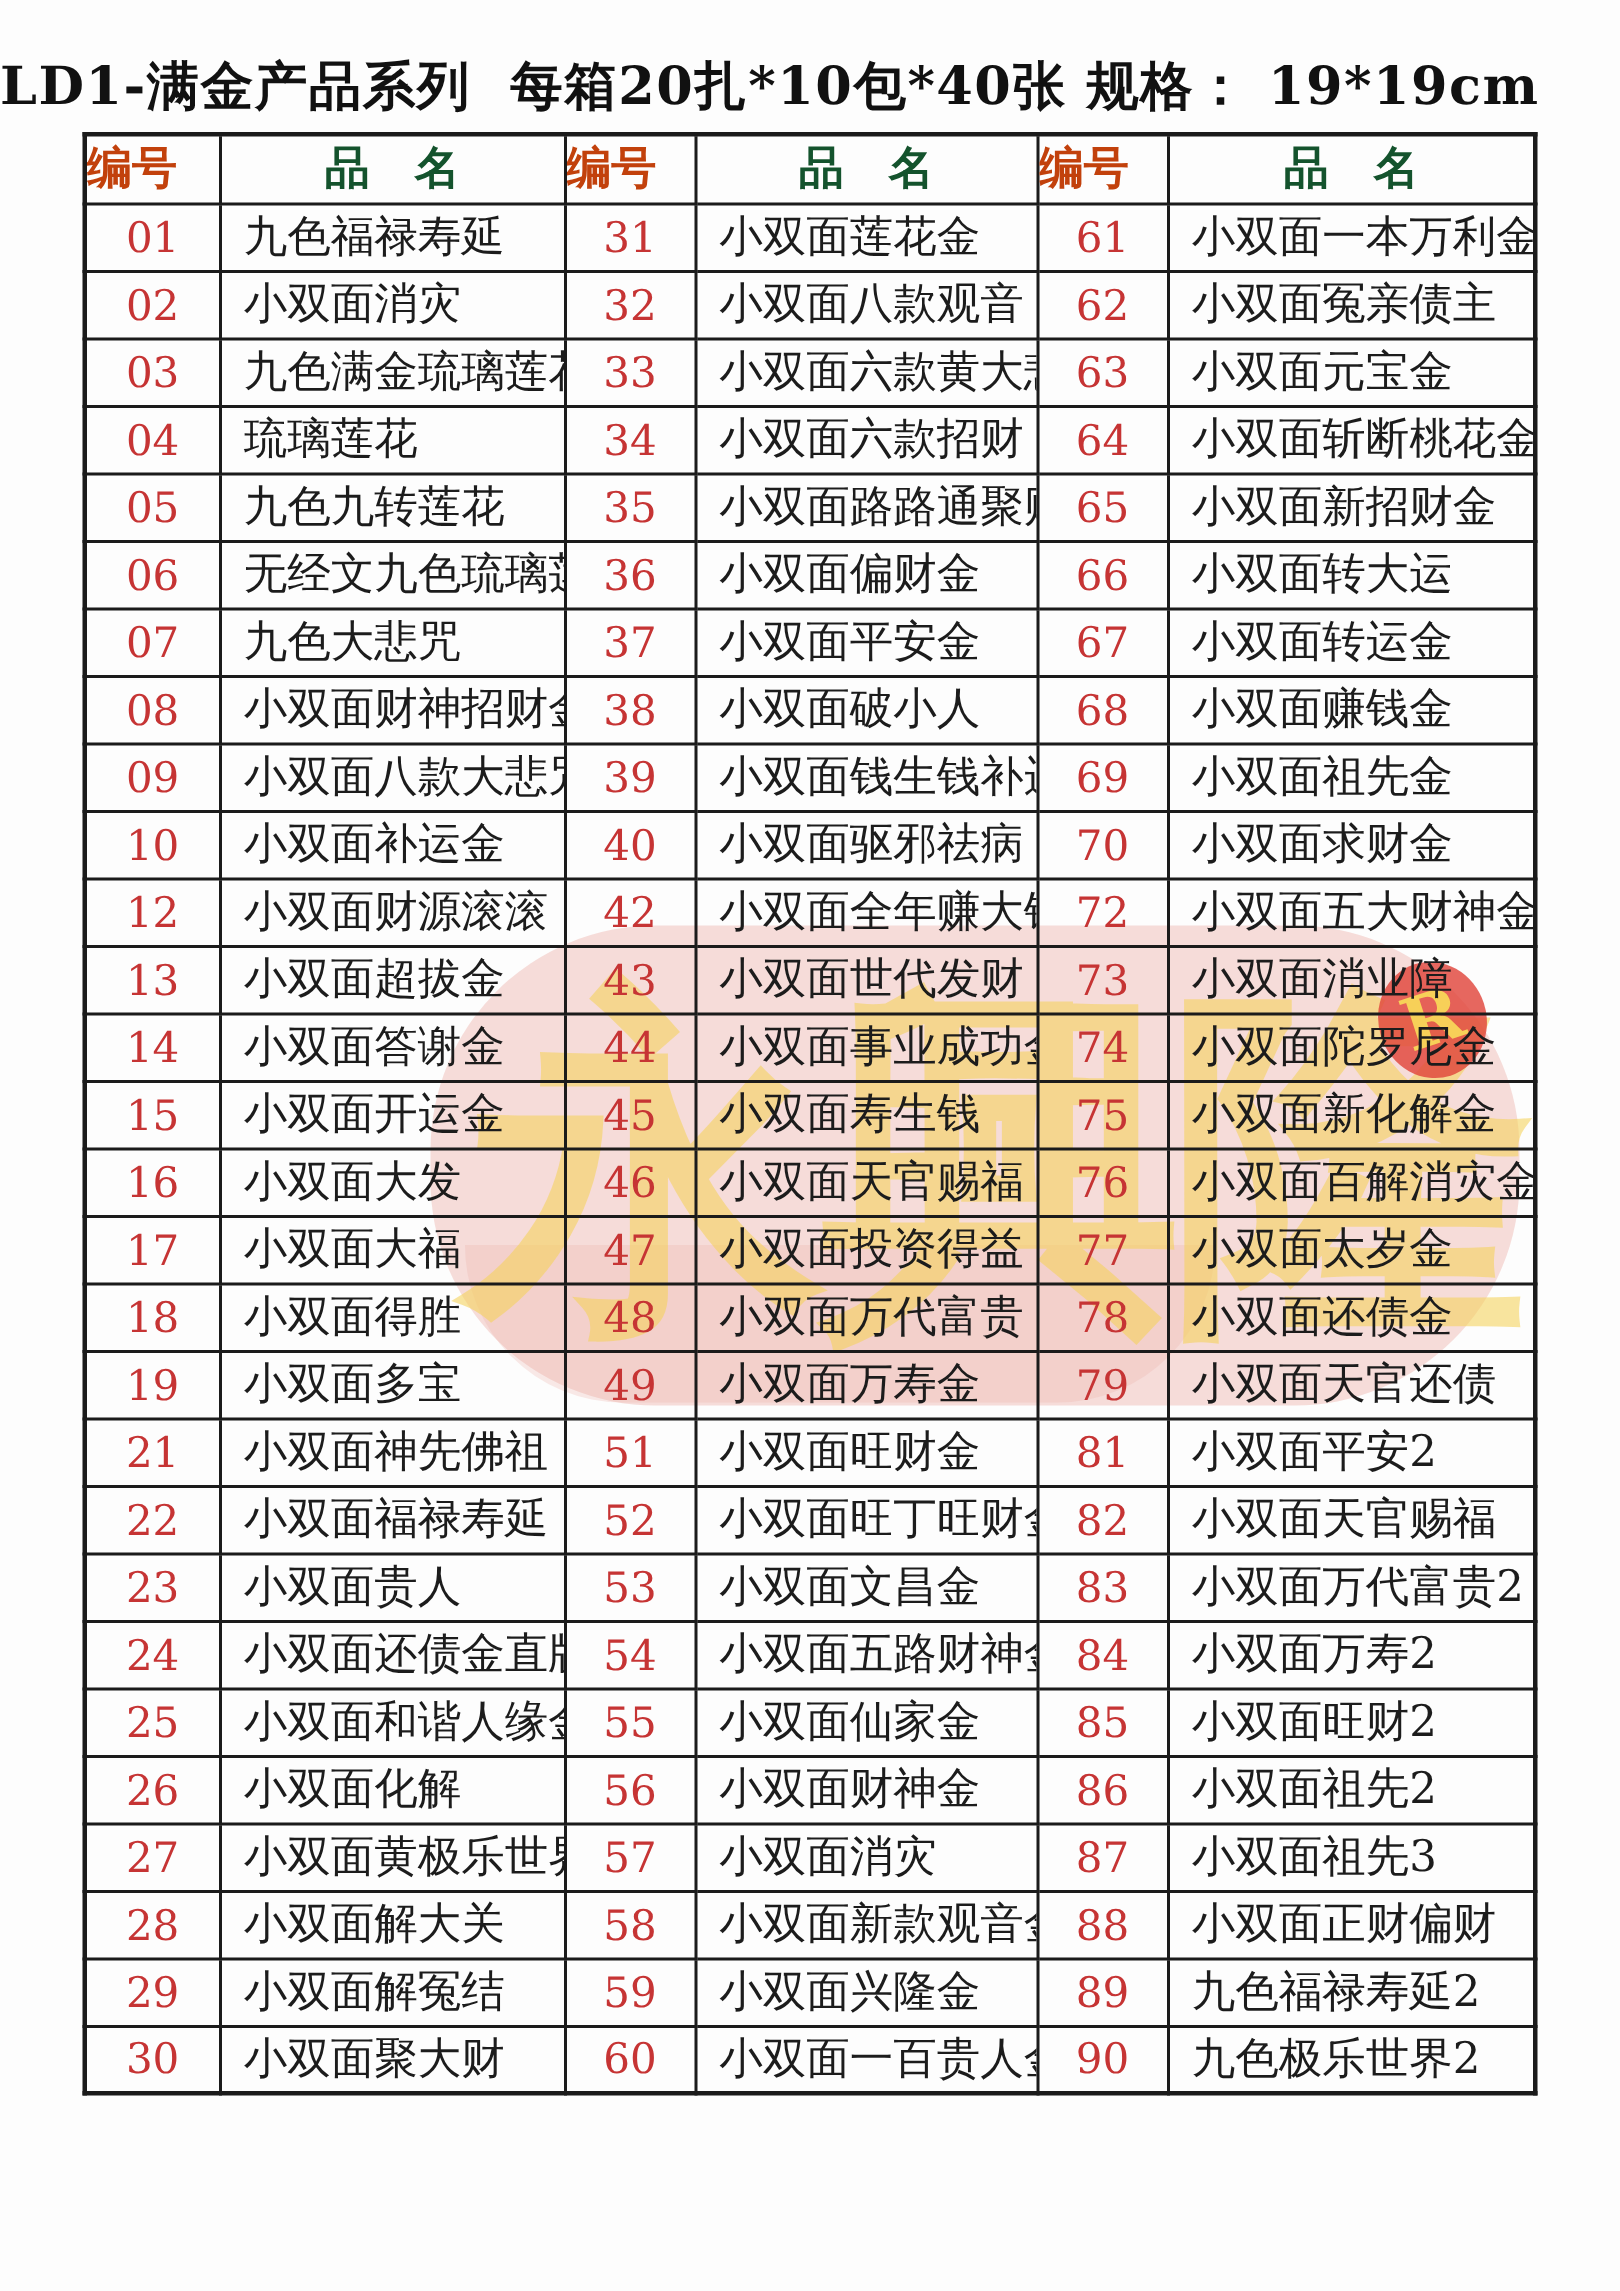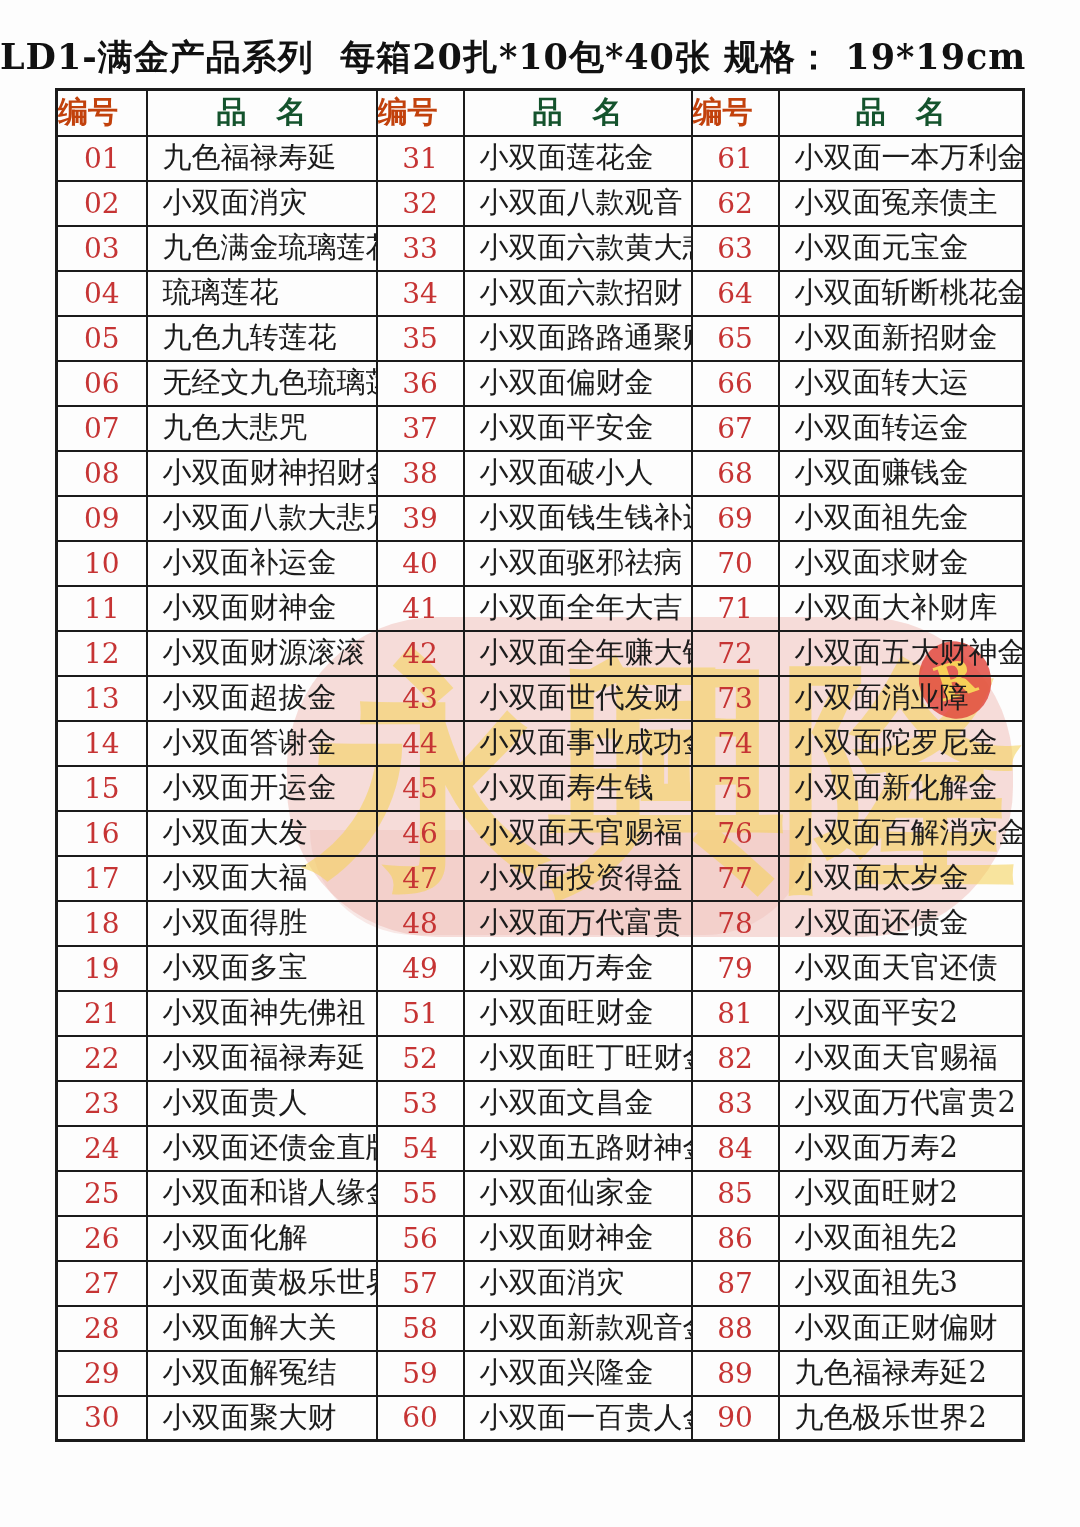--- a/index.html
+++ b/index.html
@@ -230,28 +230,20 @@
           </tr>
           <tr>
             <td class="num">10</td>
             <td class="name">小双面补运金</td>
             <td class="num">40</td>
             <td class="name">小双面驱邪祛病</td>
             <td class="num">70</td>
             <td class="name">小双面求财金</td>
           </tr>
           <tr>
-            <td class="num">11</td>
-            <td class="name">小双面财神金</td>
-            <td class="num">41</td>
-            <td class="name">小双面全年大吉</td>
-            <td class="num">71</td>
-            <td class="name">小双面大补财库</td>
-          </tr>
-          <tr>
             <td class="num">12</td>
             <td class="name">小双面财源滚滚</td>
             <td class="num">42</td>
             <td class="name">小双面全年赚大钱</td>
             <td class="num">72</td>
             <td class="name">小双面五大财神金</td>
           </tr>
           <tr>
             <td class="num">13</td>
             <td class="name">小双面超拔金</td>

